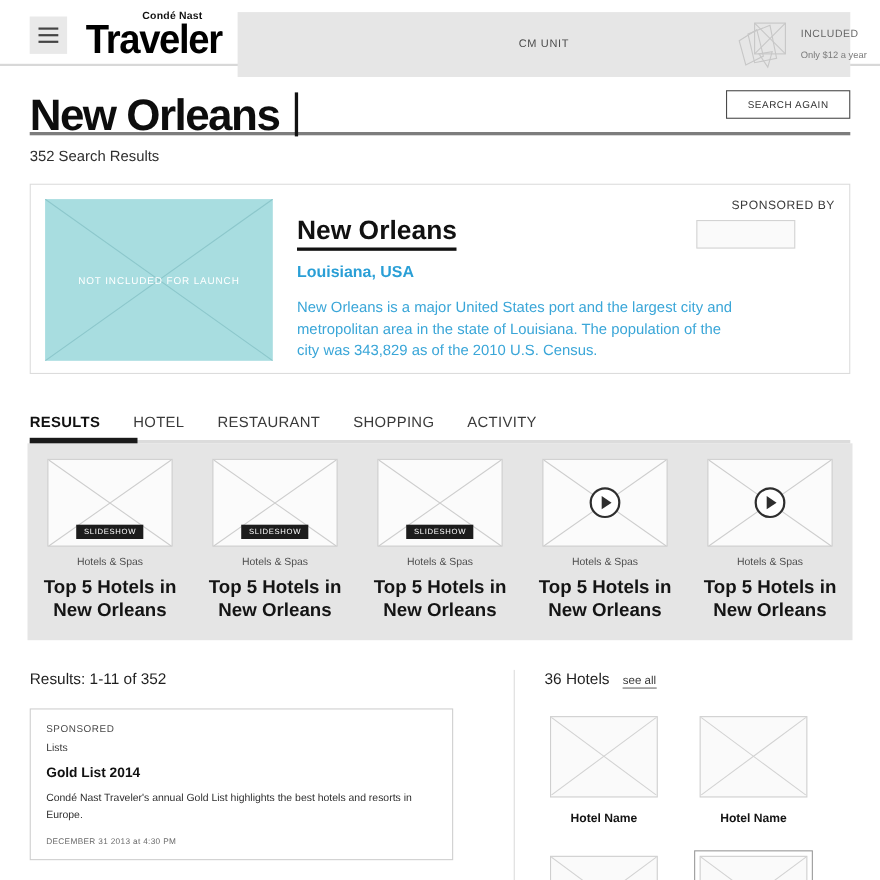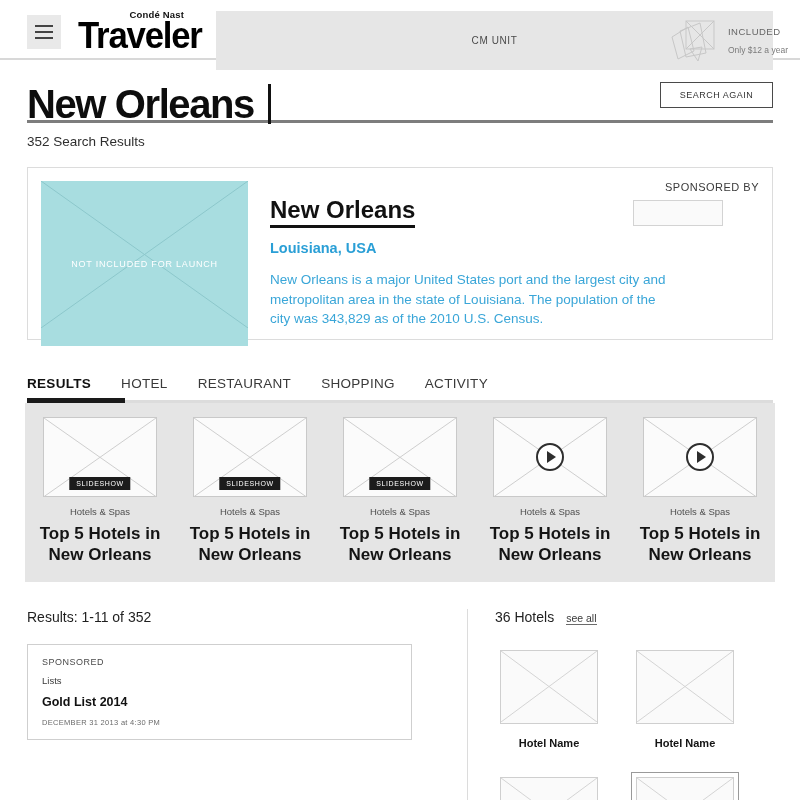--- a/index.html
+++ b/index.html
@@ -119,21 +119,21 @@
   
   .hero-card {
     margin: 18px 27px 0;
     border: 1px solid #dcdcdc;
     height: 173px;
     position: relative;
     padding: 13px;
     display: flex;
   }
   .hero-img {
-    width: 207px; height: 165px;
+    width: 207px; height: 147px;
     background: #a8dde0;
     position: relative;
     flex: 0 0 auto;
     display: flex; align-items: center; justify-content: center;
   }
   .hero-img .ph-label {
     position: relative; z-index: 2;
     font-size: 9px; letter-spacing: .8px;
     color: #ffffff;
   }
@@ -442,20 +442,21 @@
 
 <div class="lower">
 
   <div class="col-left">
     <div class="results-head">Results: 1-11 of 352</div>
 
     <div class="sponsored-card">
       <div class="sc-tag">SPONSORED</div>
       <div class="sc-cat">Lists</div>
       <div class="sc-title">Gold List 2014</div>
+      <div class="sc-desc">Condé Nast Traveler's annual Gold List highlights the best hotels and resorts in Europe.</div>
       <div class="sc-date">DECEMBER 31 2013 at 4:30 PM</div>
     </div>
   </div>
 
   <div class="col-right">
     <div class="hotels-head">
       <span class="hotels-count">36 Hotels</span>
       <span class="see-all">see all</span>
     </div>
 

